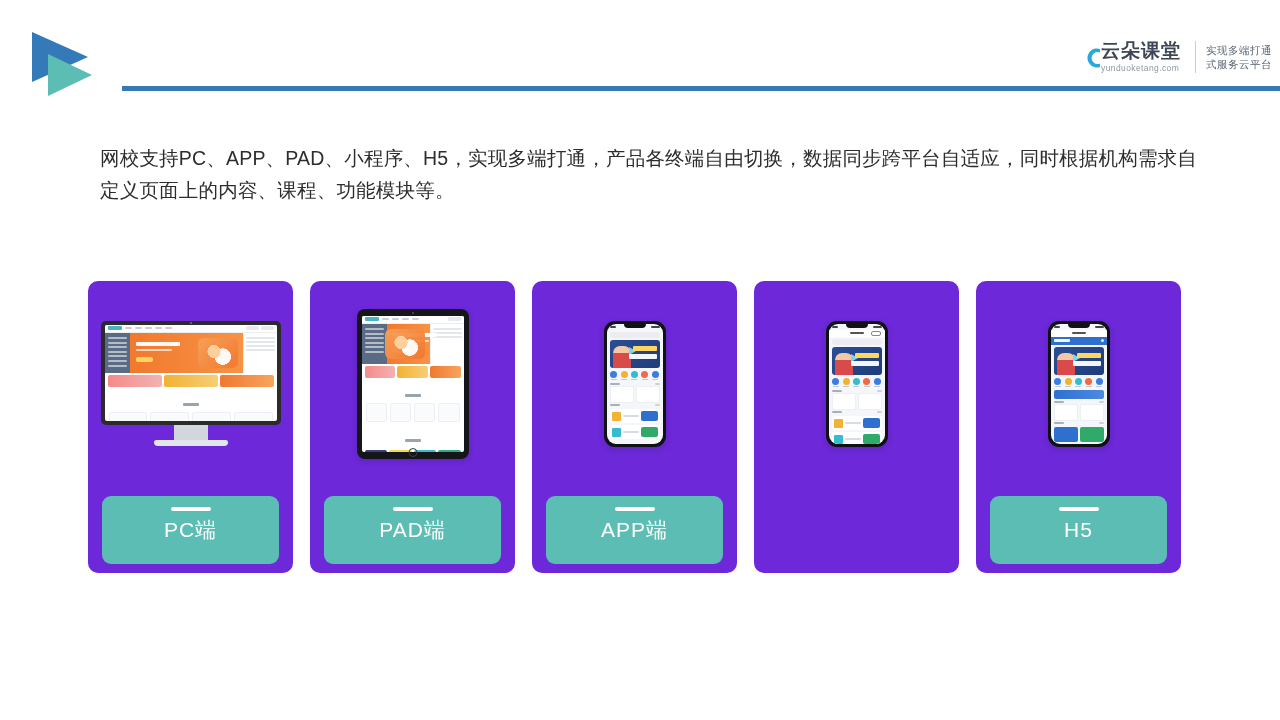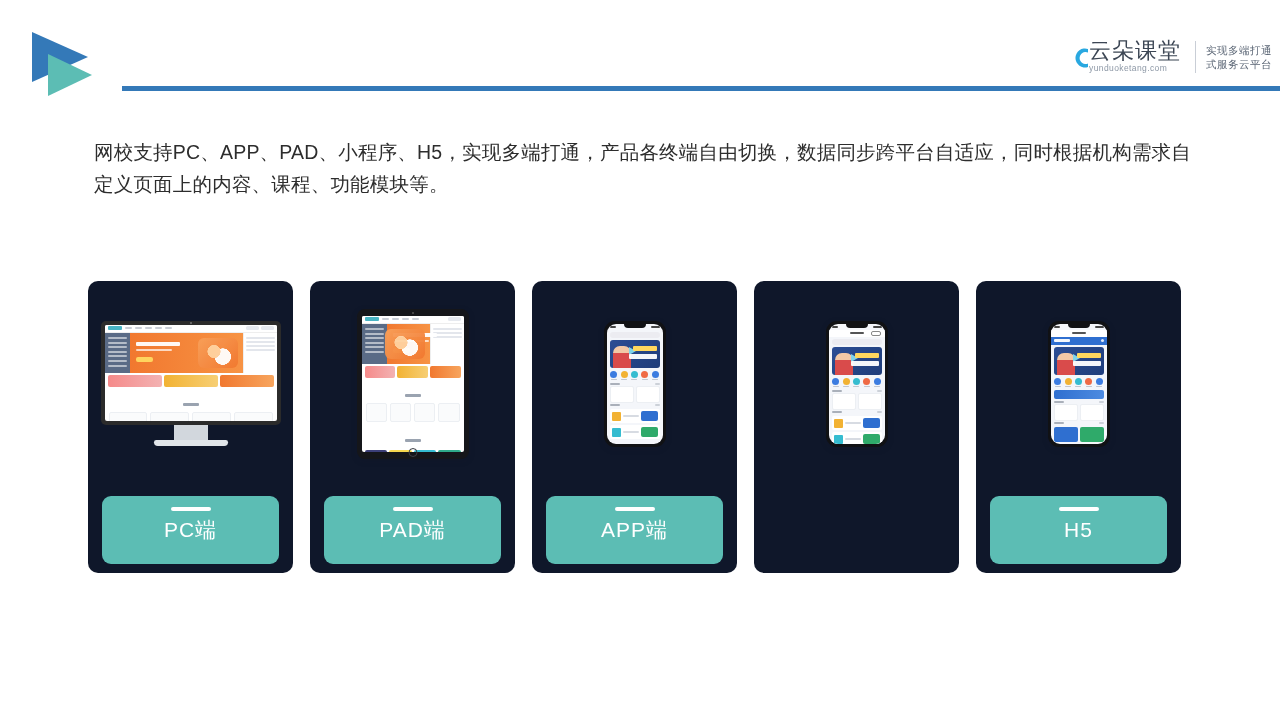--- a/index.html
+++ b/index.html
@@ -25,37 +25,37 @@
   #title-rule{
     position:absolute;left:122px;top:86px;width:1158px;height:5px;
     background:#3479b8;
   }
 
   
   #brand{position:absolute;right:8px;top:34px;height:46px;display:flex;align-items:center;}
   #brand-logo{display:flex;align-items:flex-end;position:relative;padding-right:12px;}
   #cloud-icon{position:relative;width:30px;height:30px;margin-right:-6px;margin-bottom:2px;}
   #brand-words{display:flex;flex-direction:column;align-items:flex-start;}
-  #brand-cn{font-size:22px;font-weight:400;color:#3c4654;letter-spacing:1px;line-height:20px;}
+  #brand-cn{font-size:19px;font-weight:700;color:#3c4654;letter-spacing:1px;line-height:20px;}
   #brand-url{font-size:8.5px;color:#8d98a6;letter-spacing:.4px;line-height:11px;margin-top:2px;}
   #brand-divider{width:1px;height:32px;background:#c9ced6;margin:0 10px 0 2px;}
   #brand-tagline{display:flex;flex-direction:column;font-size:10.5px;color:#5b6675;line-height:14px;letter-spacing:.5px;}
 
   
   #body-copy{
     position:absolute;left:86px;top:128px;width:1125px;
     font-size:19.5px;line-height:32px;color:#2d2d2d;letter-spacing:.2px;
   }
-  #body-copy p{margin:8px;}
+  #body-copy p{margin:14px;}
 
   
   #cards{position:absolute;left:88px;top:281px;width:1107px;height:292px;display:flex;gap:17px;}
   .card{
     position:relative;width:205px;height:292px;
-    background:#0f172a;border-radius:10px;flex:0 0 205px;
+    background:#6d28d9;border-radius:10px;flex:0 0 205px;
   }
   .device-stage{
     position:absolute;left:0;top:0;width:205px;height:205px;
     display:flex;align-items:center;justify-content:center;
   }
   .card-label{
     position:absolute;left:14px;bottom:9px;width:177px;height:68px;
     background:#5cbdb4;border-radius:9px;
     display:flex;align-items:center;justify-content:center;
     color:#ffffff;font-size:21px;letter-spacing:1px;

